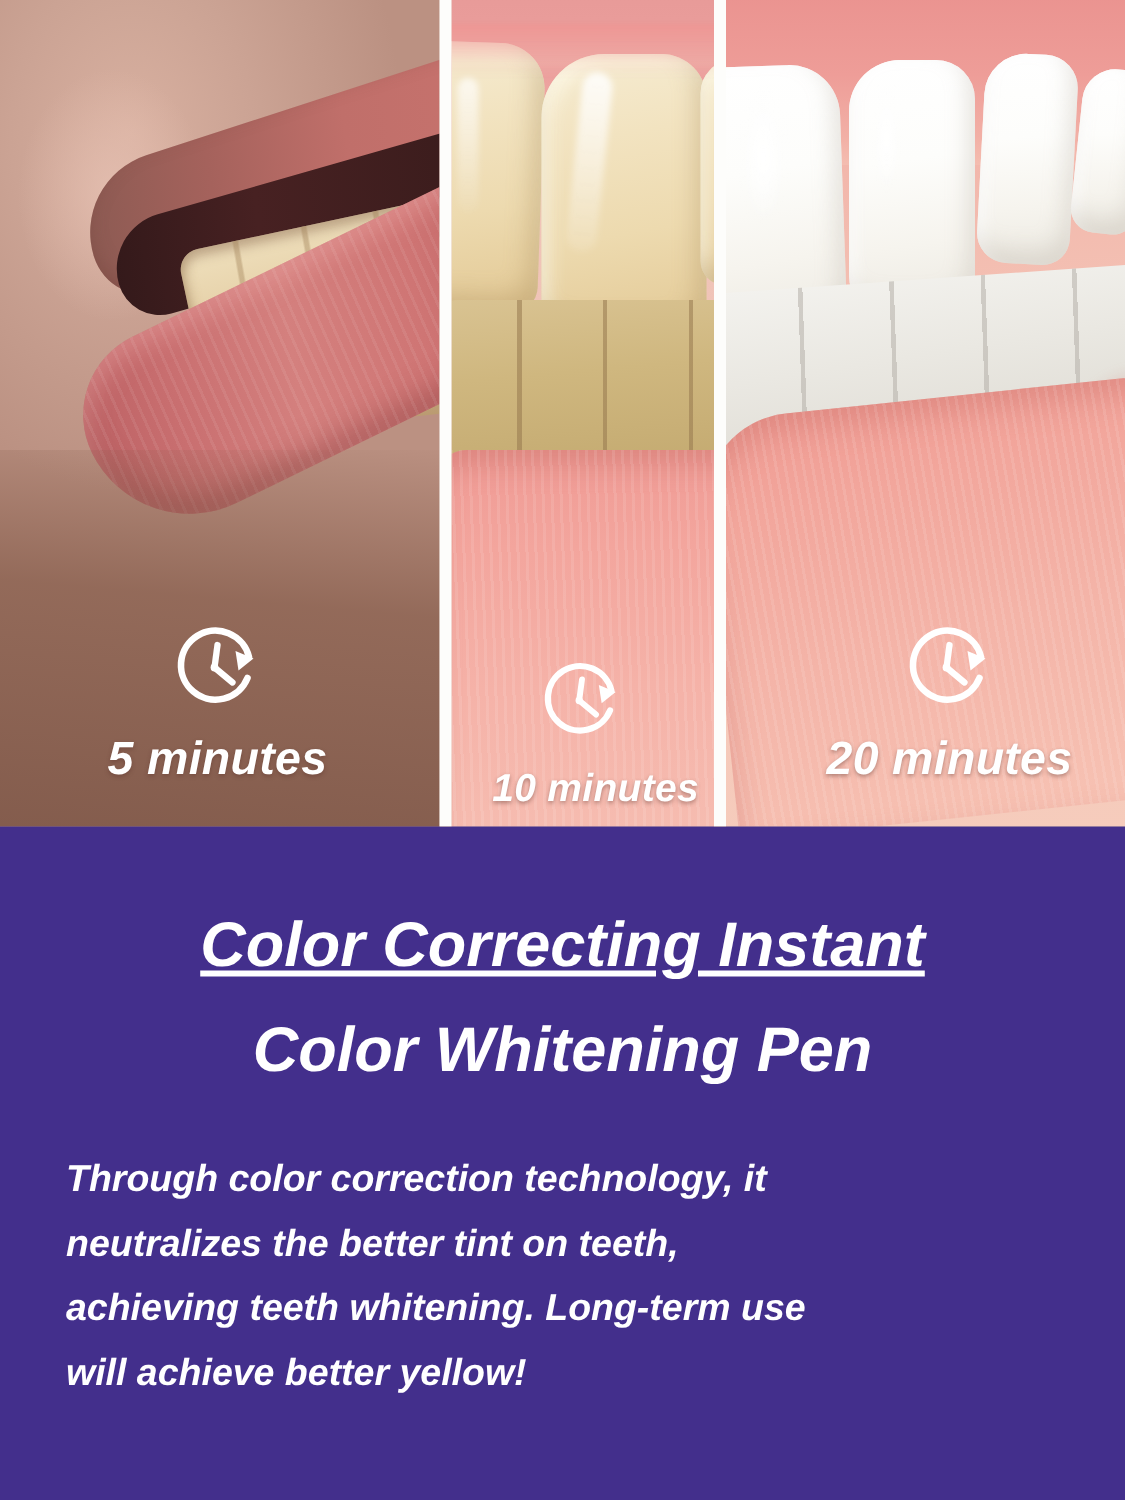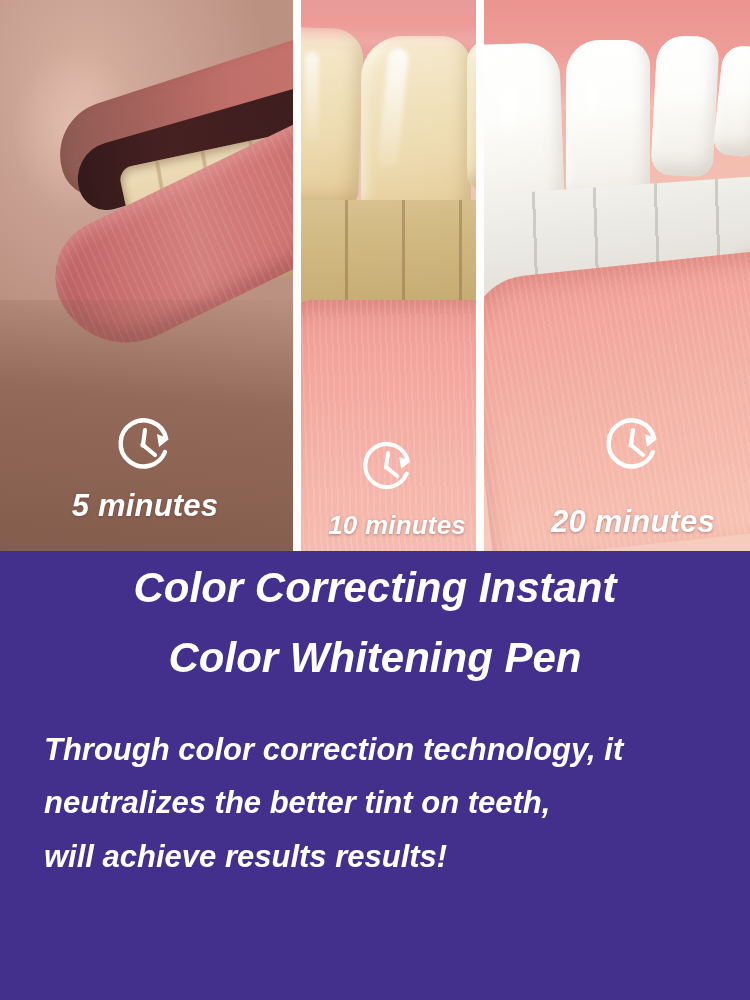--- a/index.html
+++ b/index.html
@@ -265,21 +265,21 @@
     text-shadow: 0 1px 3px rgba(90,50,45,0.45);
   }
 
   .badge-1 { left: 55px;  top: 414px; width: 180px; }
   .badge-1 .badge-label { font-size: 31px; margin-top: 12px; }
 
   .badge-2 { left: 310px; top: 438px; width: 156px; text-align: right; }
   .badge-2 .badge-label { font-size: 26px; margin-top: 14px; }
 
   .badge-3 { left: 540px; top: 414px; width: 186px; }
-  .badge-3 .badge-label { font-size: 31px; margin-top: 28px; }
+  .badge-3 .badge-label { font-size: 31px; margin-top: 12px; }
 
   
   .copy-block {
     position: absolute;
     left: 0;
     top: 551px;
     width: 750px;
     height: 449px;
     background: #432f8c;
     box-sizing: border-box;
@@ -289,31 +289,31 @@
     margin: 0;
     padding: 0;
     text-align: center;
     color: #ffffff;
     font-family: "Liberation Sans", sans-serif;
     font-weight: bold;
     font-style: italic;
     font-size: 42px;
     line-height: 1.0;
   }
-  .headline-1 { padding-top: 16px; }
+  .headline-1 { padding-top: 58px; text-decoration: underline; }
   .headline-2 { padding-top: 28px; }
 
   .body-copy {
     margin: 0;
     padding: 44px 36px 0 44px;
     color: #ffffff;
     font-family: "Liberation Sans", sans-serif;
     font-weight: bold;
     font-style: italic;
-    font-size: 31px;
+    font-size: 25px;
     line-height: 1.72;
     text-align: left;
   }
   .body-line { display: block; white-space: nowrap; }
 </style>
 </head>
 <body>
 
 <div class="ad-page">
 
@@ -401,17 +401,18 @@
 
   </div>
 
   <div class="copy-block">
     <h1 class="headline headline-1">Color Correcting Instant</h1>
     <h1 class="headline headline-2">Color Whitening Pen</h1>
 
     <p class="body-copy">
       <span class="body-line">Through color correction technology, it</span>
       <span class="body-line">neutralizes the better tint on teeth,</span>
-      <span class="body-line">will achieve results results!</span>
+      <span class="body-line">achieving teeth whitening. Long-term use</span>
+      <span class="body-line">will achieve better yellow!</span>
     </p>
   </div>
 
 </div>
 
 </body></html>

